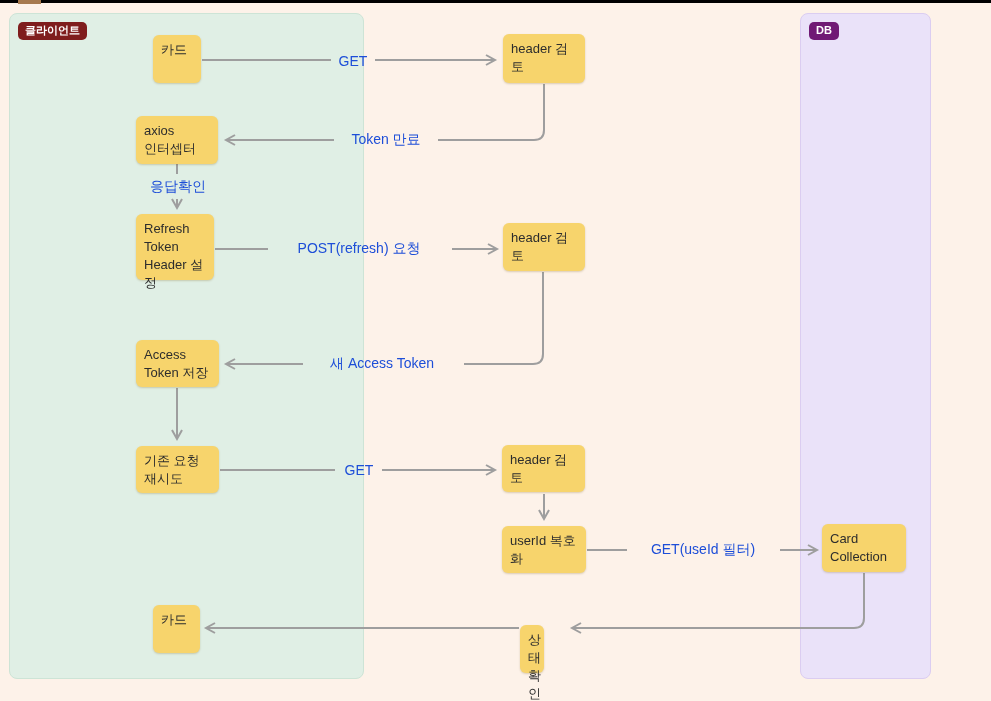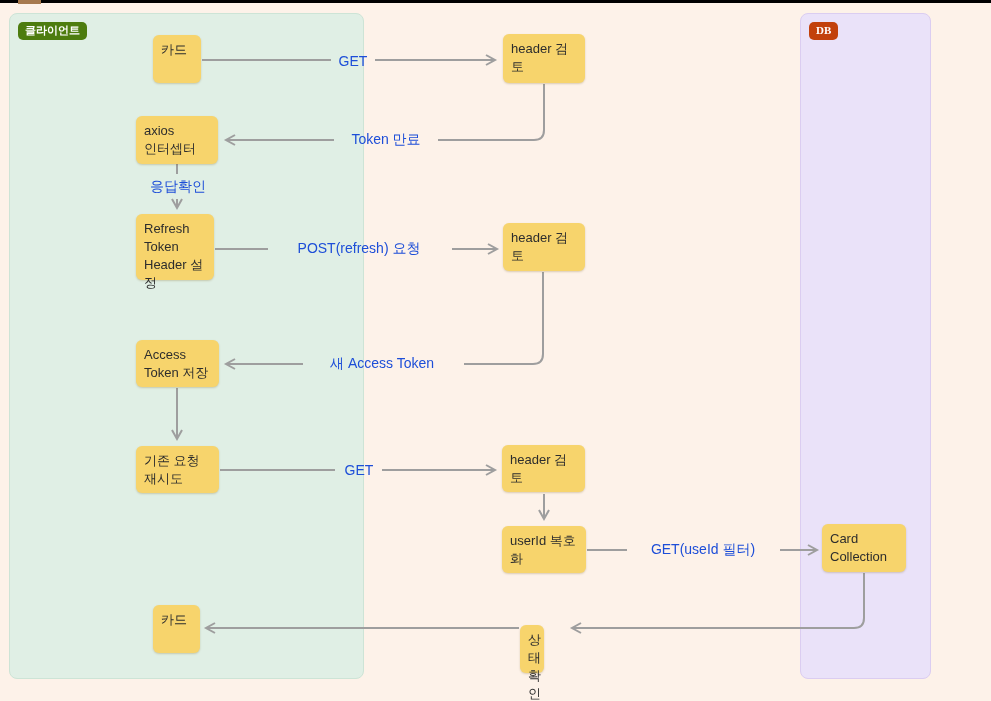--- a/index.html
+++ b/index.html
@@ -11,23 +11,23 @@
   .topbar{position:absolute;left:0;top:0;width:991px;height:3px;background:#000;}
   .top-notch{position:absolute;left:18px;top:0;width:23px;height:4px;background:#a6794e;}
   .lane{position:absolute;top:13px;height:664px;border-radius:8px;z-index:1;}
   .lane-client{left:9px;width:353px;background:#e0efe5;border:1px solid #cde4d6;}
   .lane-server{left:404px;width:352px;background:#d9ebfc;border:1px solid #c4def6;}
   .lane-db{left:800px;width:129px;background:#eae2f9;border:1px solid #dbcdf1;}
   .badge{
     position:absolute;left:8px;top:8px;color:#fff;font-size:11px;font-weight:700;
     padding:2px 7px 3px;border-radius:5px;line-height:13px;white-space:nowrap;
   }
-  .badge-client{background:#4d7c0f;text-align:center;}
+  .badge-client{background:#7f1d1d;text-align:center;}
   .badge-server{background:#4a8fe8;}
-  .badge-db{background:#c2410c;font-family:Liberation Serif, serif;}
+  .badge-db{background:#701a75;}
   .connectors{position:absolute;left:0;top:0;z-index:2;}
   .connectors path{stroke:#9e9e9e;stroke-width:2;fill:none;}
   .note{
     position:absolute;background:#f7d46c;color:#2d2d2d;font-size:13px;font-weight:500;
     line-height:18px;padding:6px 8px;box-sizing:border-box;white-space:pre-line;
     box-shadow:0 1px 2px rgba(120,90,20,.25);z-index:3;border-radius:6px;
   }
   .flow-label{
     position:absolute;transform:translate(-50%,-50%);font-size:14px;color:#1d4ed8;
     white-space:nowrap;z-index:3;

